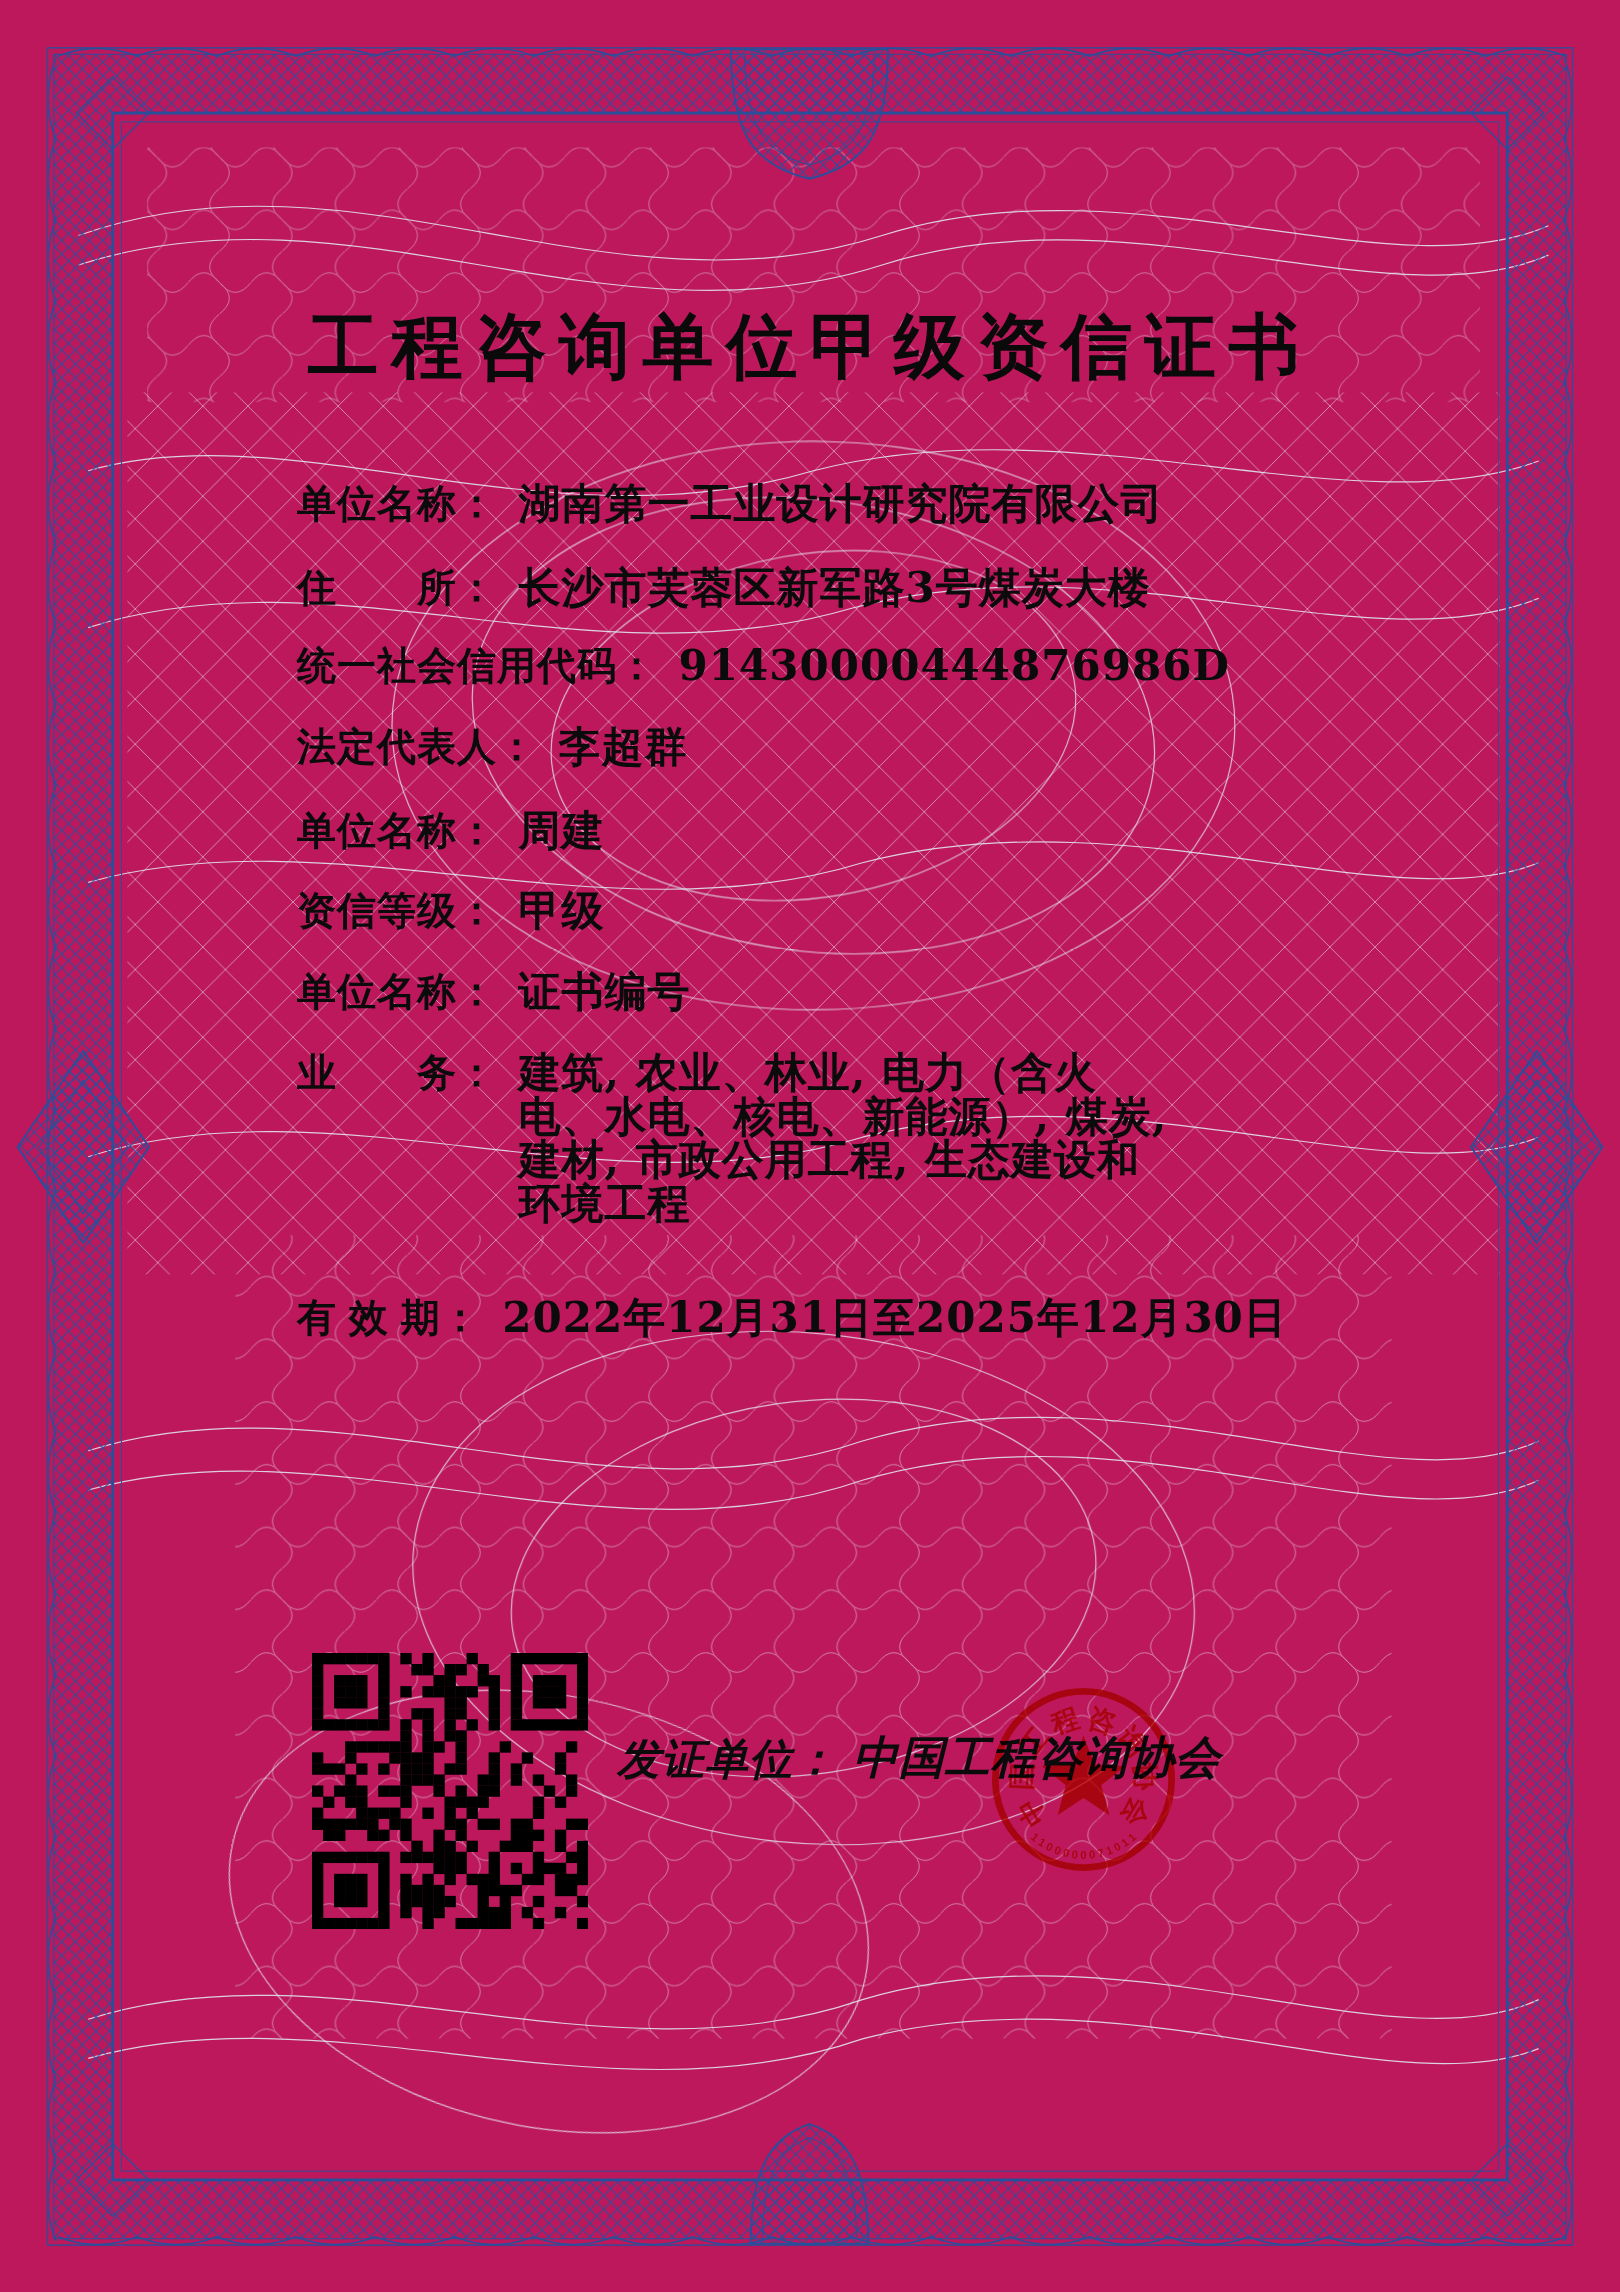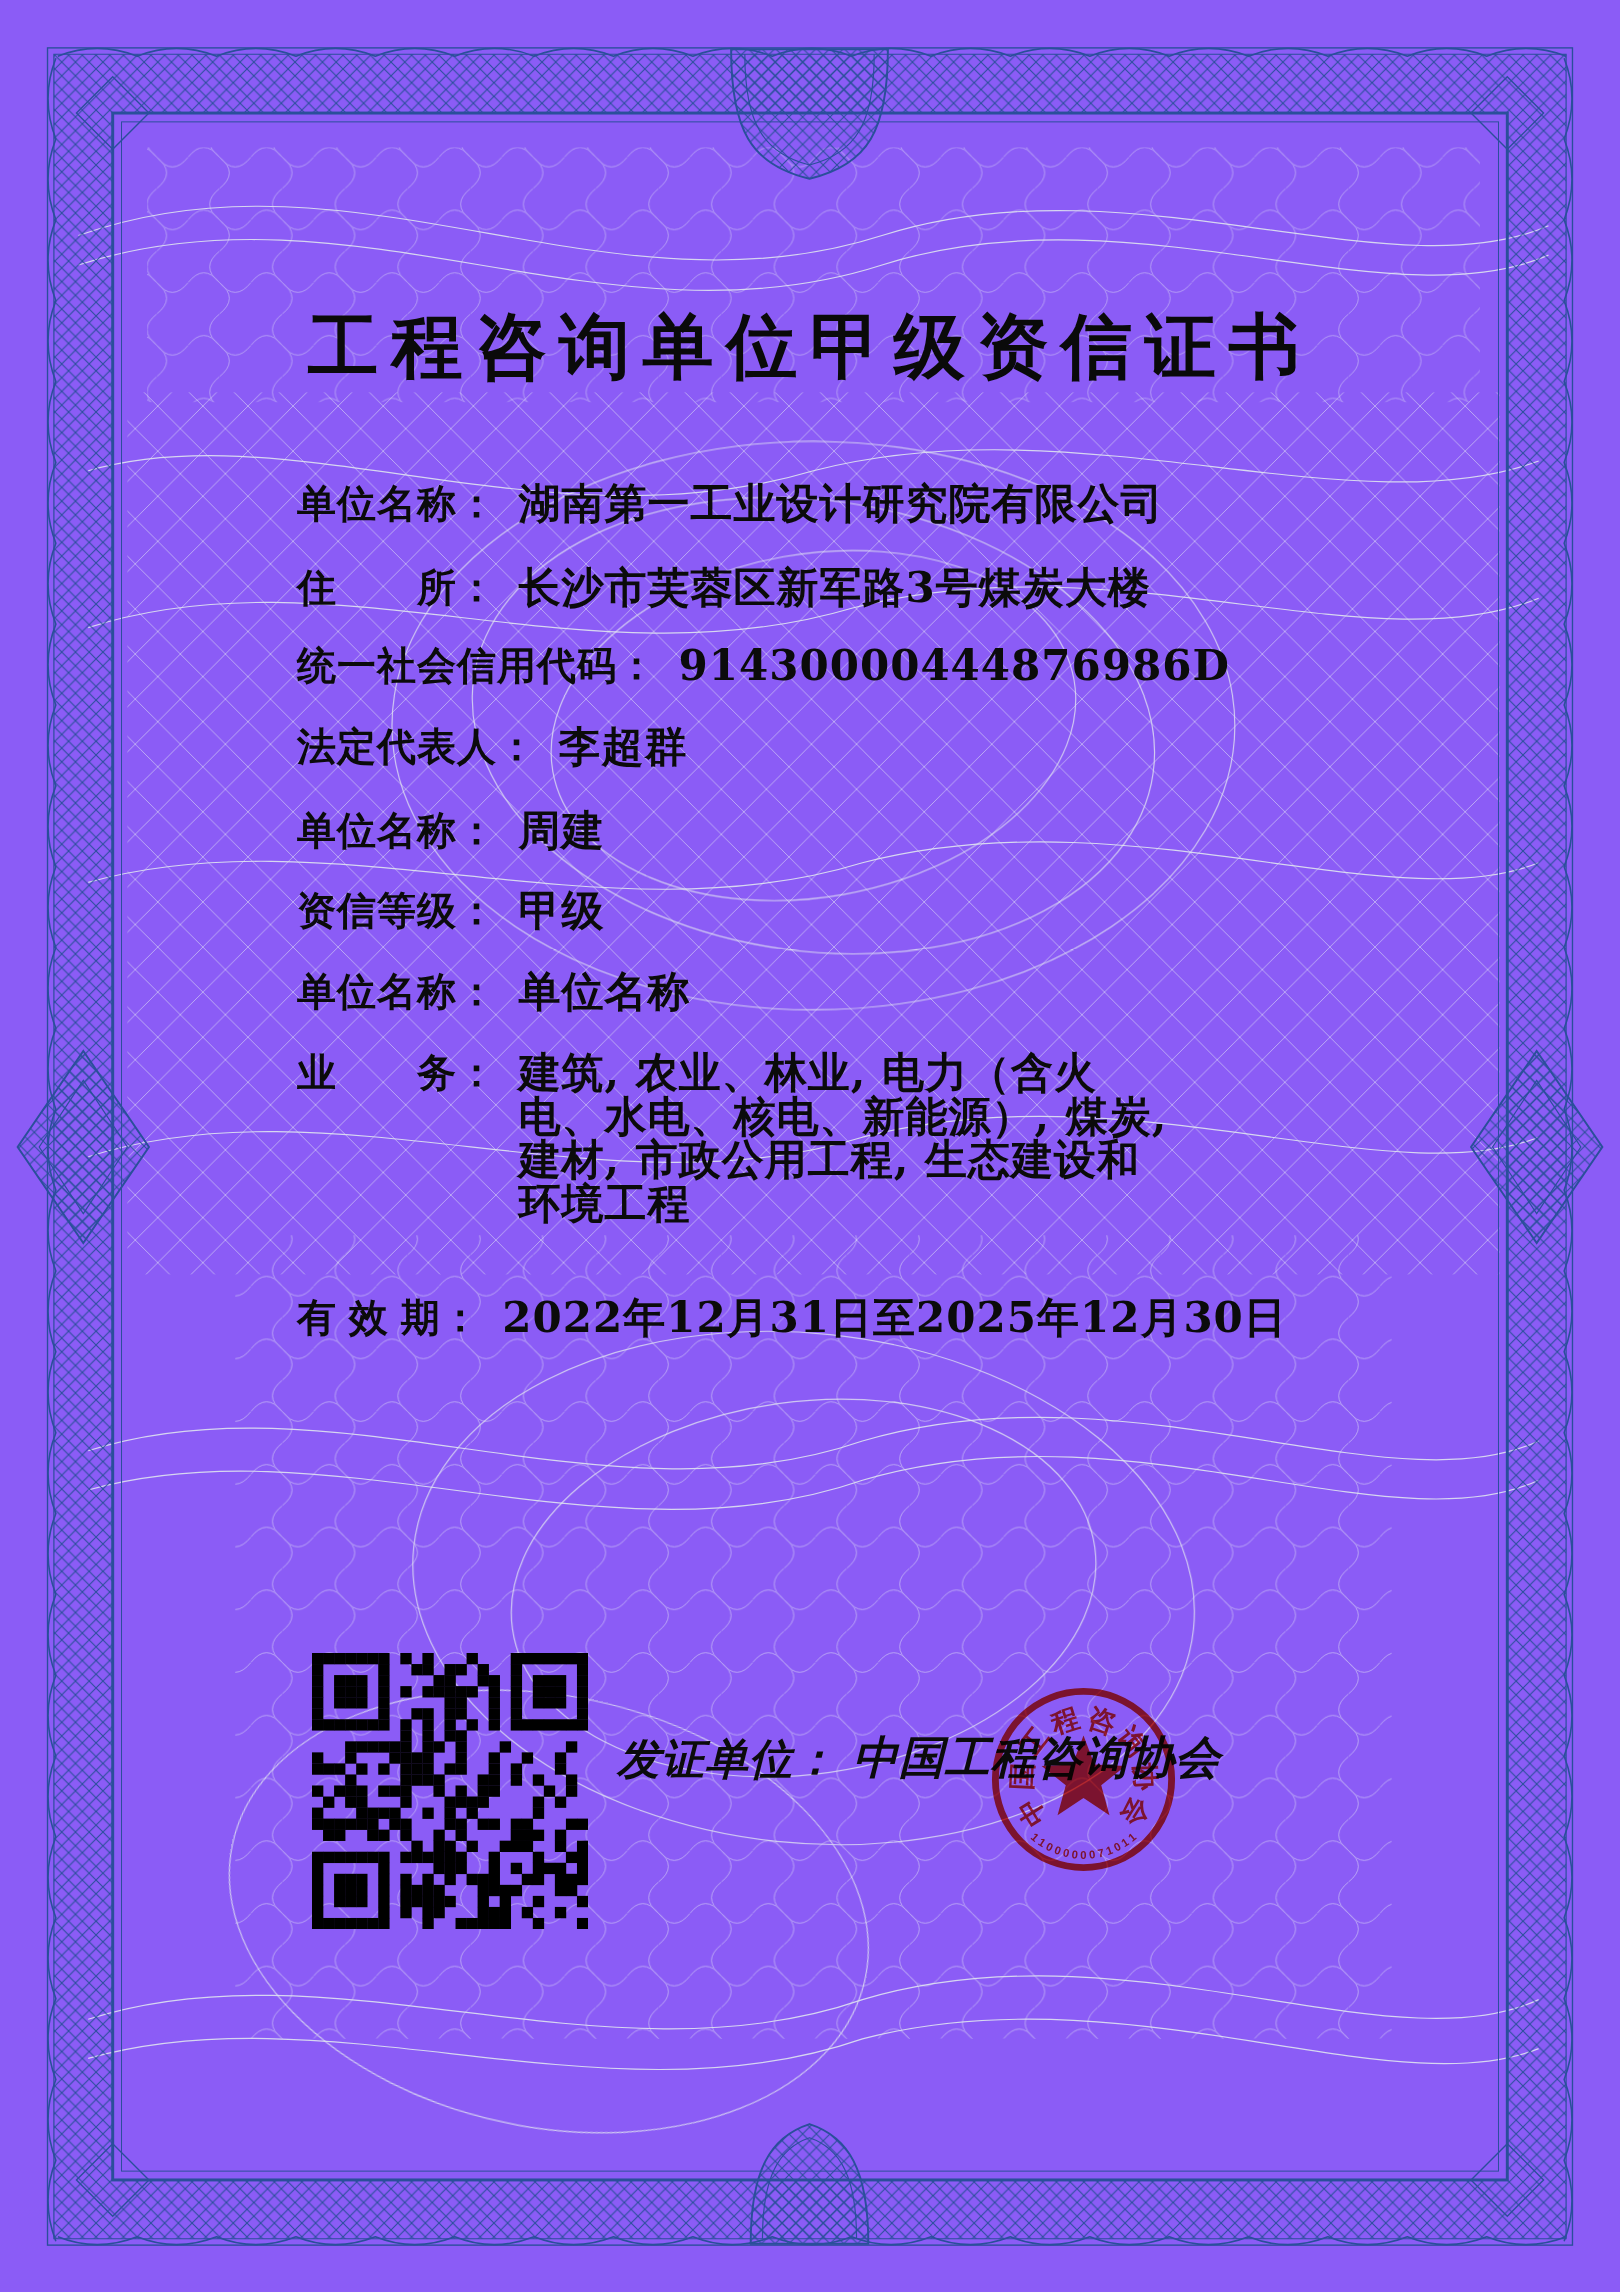--- a/index.html
+++ b/index.html
@@ -1,16 +1,16 @@
 <!DOCTYPE html>
 <html><head>
 <meta charset="utf-8">
 <style>
   html,body{margin:0;padding:0;background:#888;}
-  .page{position:relative;width:1620px;height:2293px;background:#8b5cf6;overflow:hidden;
+  .page{position:relative;width:1620px;height:2293px;background:#be185d;overflow:hidden;
         font-family:"Liberation Sans",sans-serif;color:#0b0b0b;margin:0 auto;}
   svg.bg,svg.frame{position:absolute;left:0;top:0;width:1620px;height:2293px;pointer-events:none;}
   .title{position:absolute;left:0;top:300px;width:1620px;margin:0;text-align:center;
          font-size:71px;font-weight:bold;letter-spacing:12.7px;color:#0a0a0a;
          font-family:"Liberation Sans",sans-serif;}
   .fields{position:absolute;left:0;top:0;width:1620px;height:1661px;}
   .row{position:absolute;left:297px;display:flex;align-items:flex-start;}
   .lab{font-size:39px;font-weight:bold;letter-spacing:1px;white-space:nowrap;line-height:1.15;}
   .val{font-size:42px;font-weight:600;font-family:"DejaVu Serif","Liberation Serif",serif;
        letter-spacing:1px;margin-left:21.6px;line-height:1.04;}
@@ -130,21 +130,21 @@
     <div class="row" style="top:809px">
       <span class="lab">单位名称：</span>
       <span class="val">周建</span>
     </div>
     <div class="row" style="top:889px">
       <span class="lab">资信等级：</span>
       <span class="val">甲级</span>
     </div>
     <div class="row" style="top:970px">
       <span class="lab">单位名称：</span>
-      <span class="val">单位名称</span>
+      <span class="val">证书编号</span>
     </div>
     <div class="row biz" style="top:1051px">
       <span class="lab">业　　务：</span>
       <span class="val">建筑, 农业、林业, 电力（含火电、水电、核电、新能源）, 煤炭, 建材, 市政公用工程, 生态建设和环境工程</span>
     </div>
     <div class="row" style="top:1296px">
       <span class="lab">有 效 期：</span>
       <span class="val">2022年12月31日至2025年12月30日</span>
     </div>
   </div>

